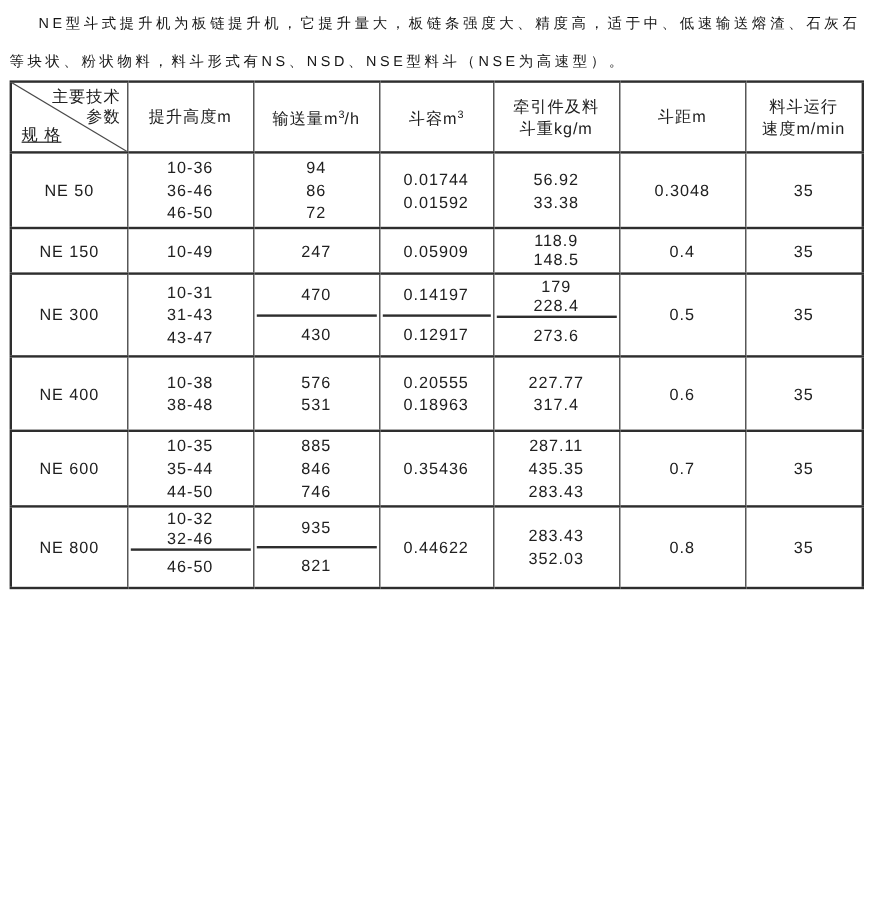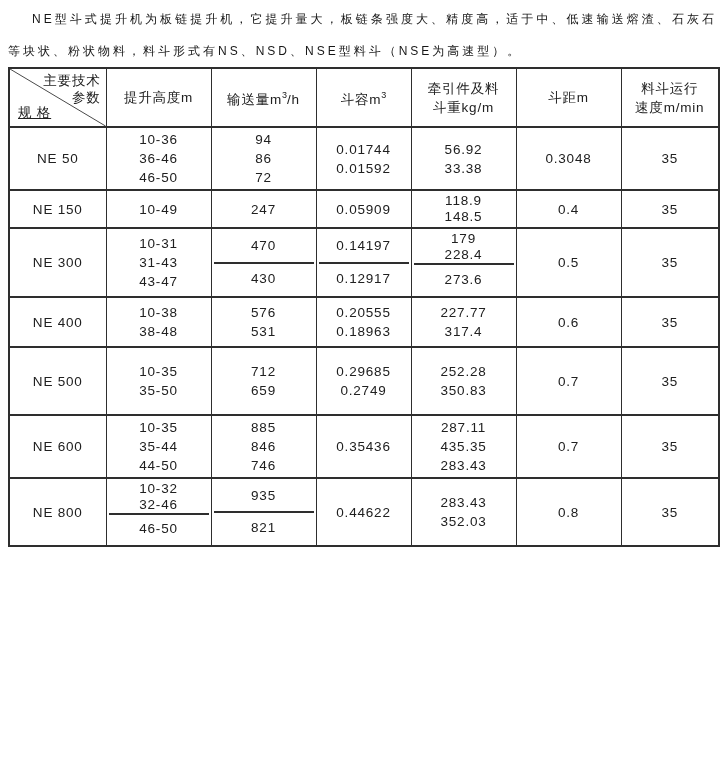--- a/index.html
+++ b/index.html
@@ -203,47 +203,34 @@
           <div class="split" style="height:63px">
             <div class="sub top">179
 228.4</div>
             <div class="sub">273.6</div>
           </div>
         </td>
         <td class="pre">0.5</td>
         <td class="pre">35</td>
       </tr>
 
-      <tr style="height:50px">
+      <tr style="height:62px">
         <td class="pre">NE 400</td>
         <td class="pre">10-38
 38-48</td>
         <td class="pre">576
 531</td>
         <td class="pre">0.20555
 0.18963</td>
         <td class="pre">227.77
 317.4</td>
         <td class="pre">0.6</td>
         <td class="pre">35</td>
       </tr>
 
-      <tr style="height:68px">
-        <td class="pre">NE 500</td>
-        <td class="pre">10-35
-35-50</td>
-        <td class="pre">712
-659</td>
-        <td class="pre">0.29685
-0.2749</td>
-        <td class="pre">252.28
-350.83</td>
-        <td class="pre">0.7</td>
-        <td class="pre">35</td>
-      </tr>
 
       <tr style="height:62px">
         <td class="pre">NE 600</td>
         <td class="pre">10-35
 35-44
 44-50</td>
         <td class="pre">885
 846
 746</td>
         <td class="pre">0.35436</td>

